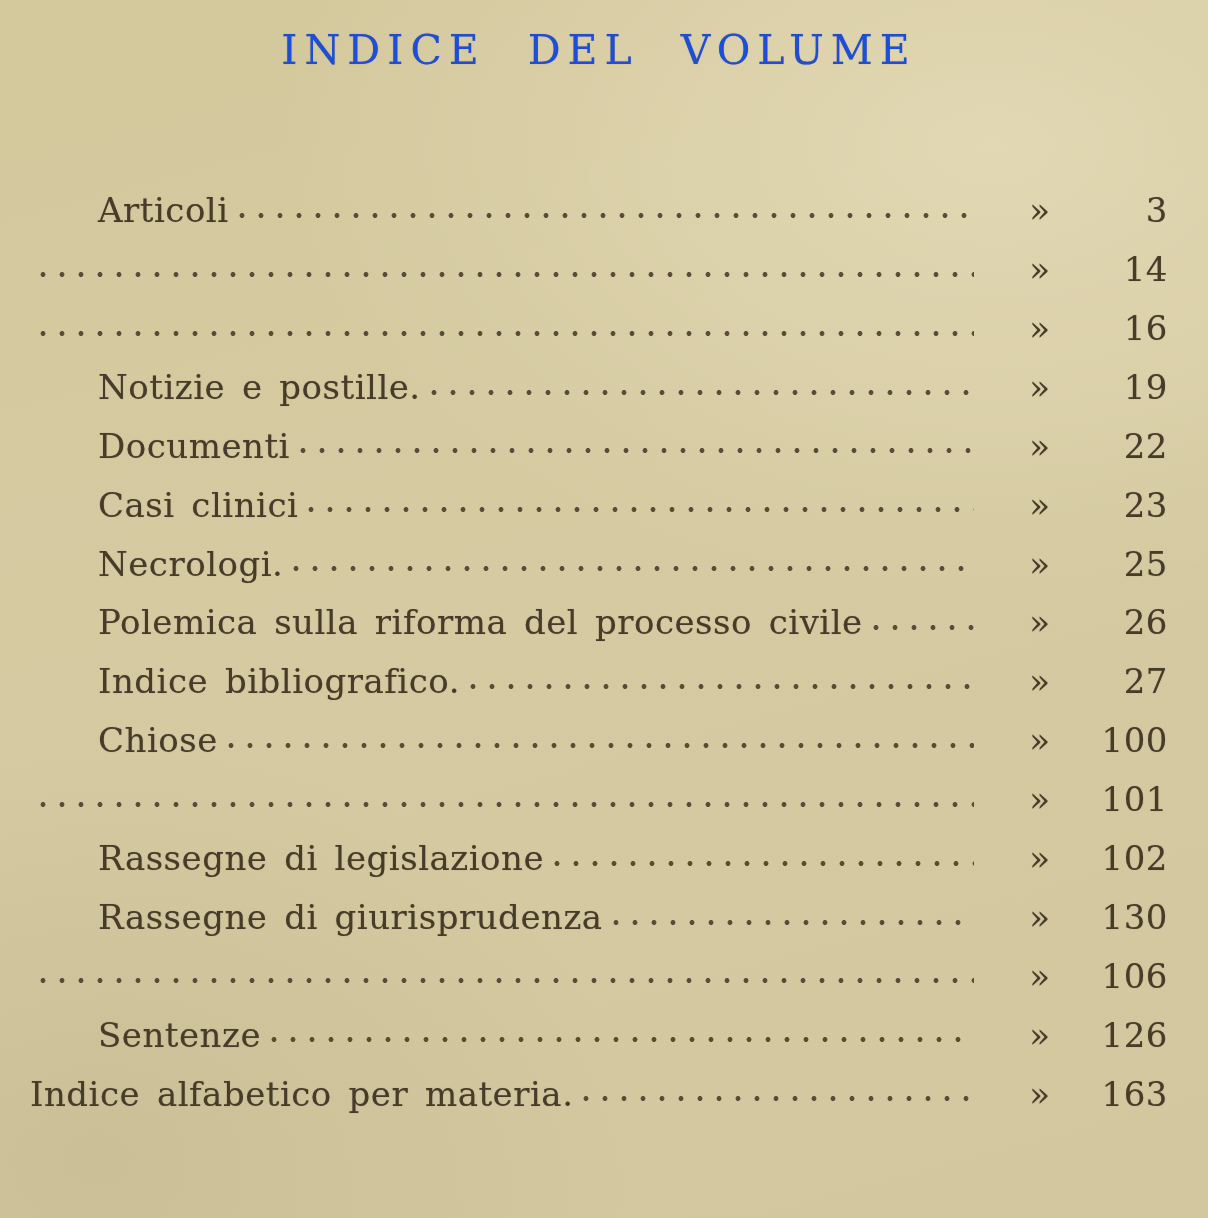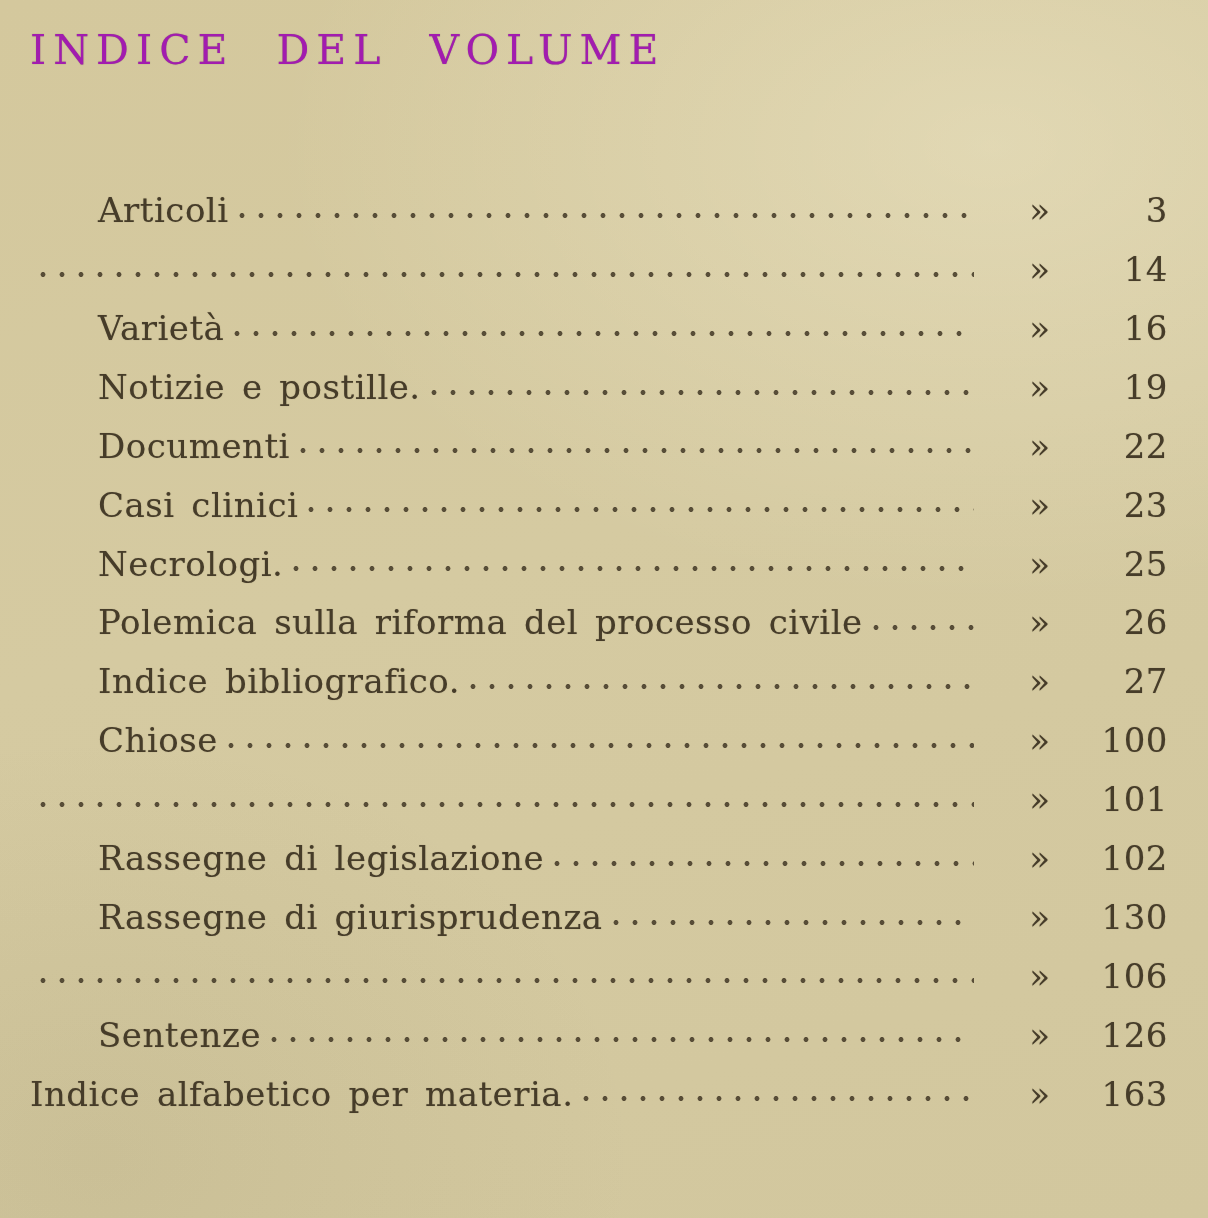--- a/index.html
+++ b/index.html
@@ -25,24 +25,24 @@
     position: relative;
     width: 1208px;
     height: 1218px;
     box-sizing: border-box;
     padding: 26px 40px 0 30px;
   }
   .title {
     margin: 0;
     font-size: 41px;
     font-weight: normal;
-    text-align: left;
+    text-align: center;
     letter-spacing: 7px;
     word-spacing: 22px;
-    color: #a21caf;
+    color: #1d4ed8;
     text-shadow: 0 0 1px rgba(62, 53, 35, 0.45);
   }
   .toc {
     margin-top: 96px;
   }
   .row {
     display: flex;
     align-items: flex-end;
     height: 58.9px;
     font-size: 34px;
@@ -95,21 +95,20 @@
     <span class="num">3</span>
   </div>
 
   <div class="row indent">
     <span class="leader"></span>
     <span class="mark">»</span>
     <span class="num">14</span>
   </div>
 
   <div class="row indent">
-    <span class="label">Varietà</span>
     <span class="leader"></span>
     <span class="mark">»</span>
     <span class="num">16</span>
   </div>
 
   <div class="row indent">
     <span class="label">Notizie e postille.</span>
     <span class="leader"></span>
     <span class="mark">»</span>
     <span class="num">19</span>

